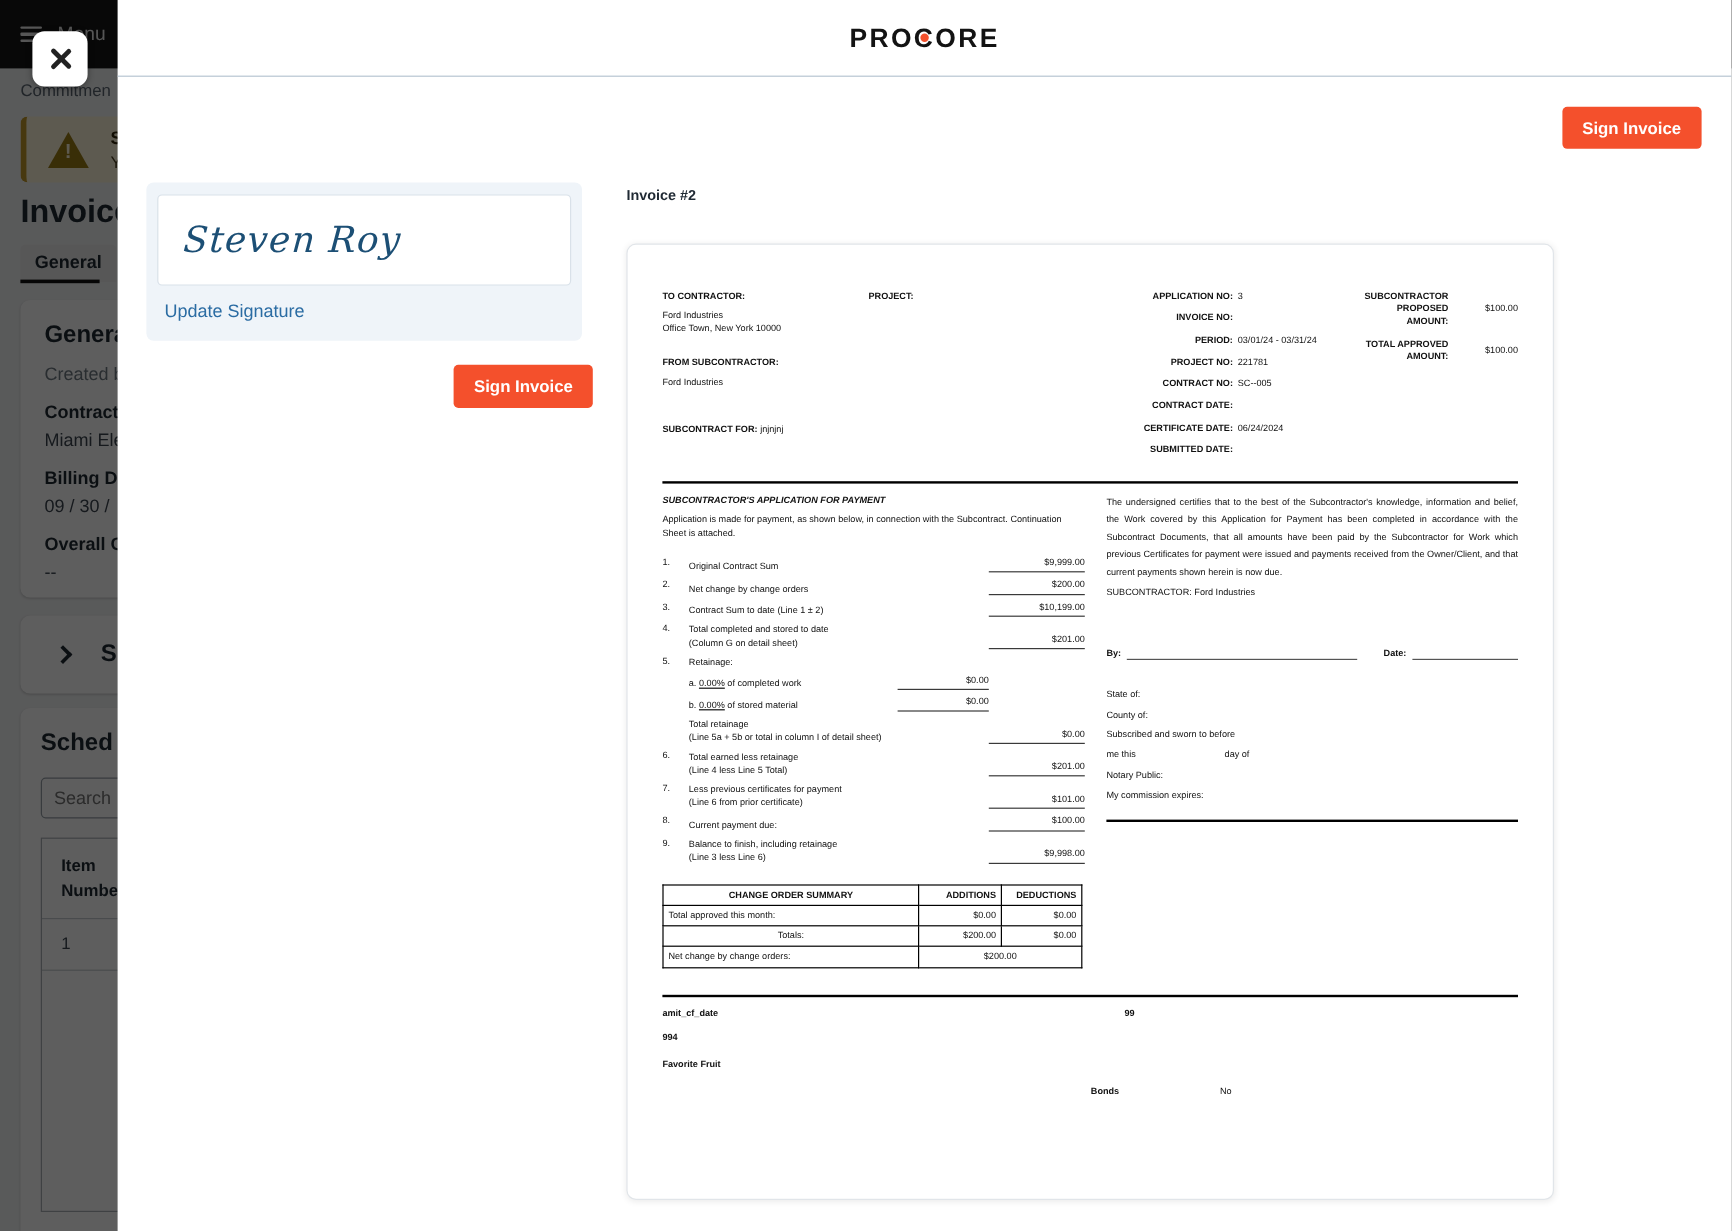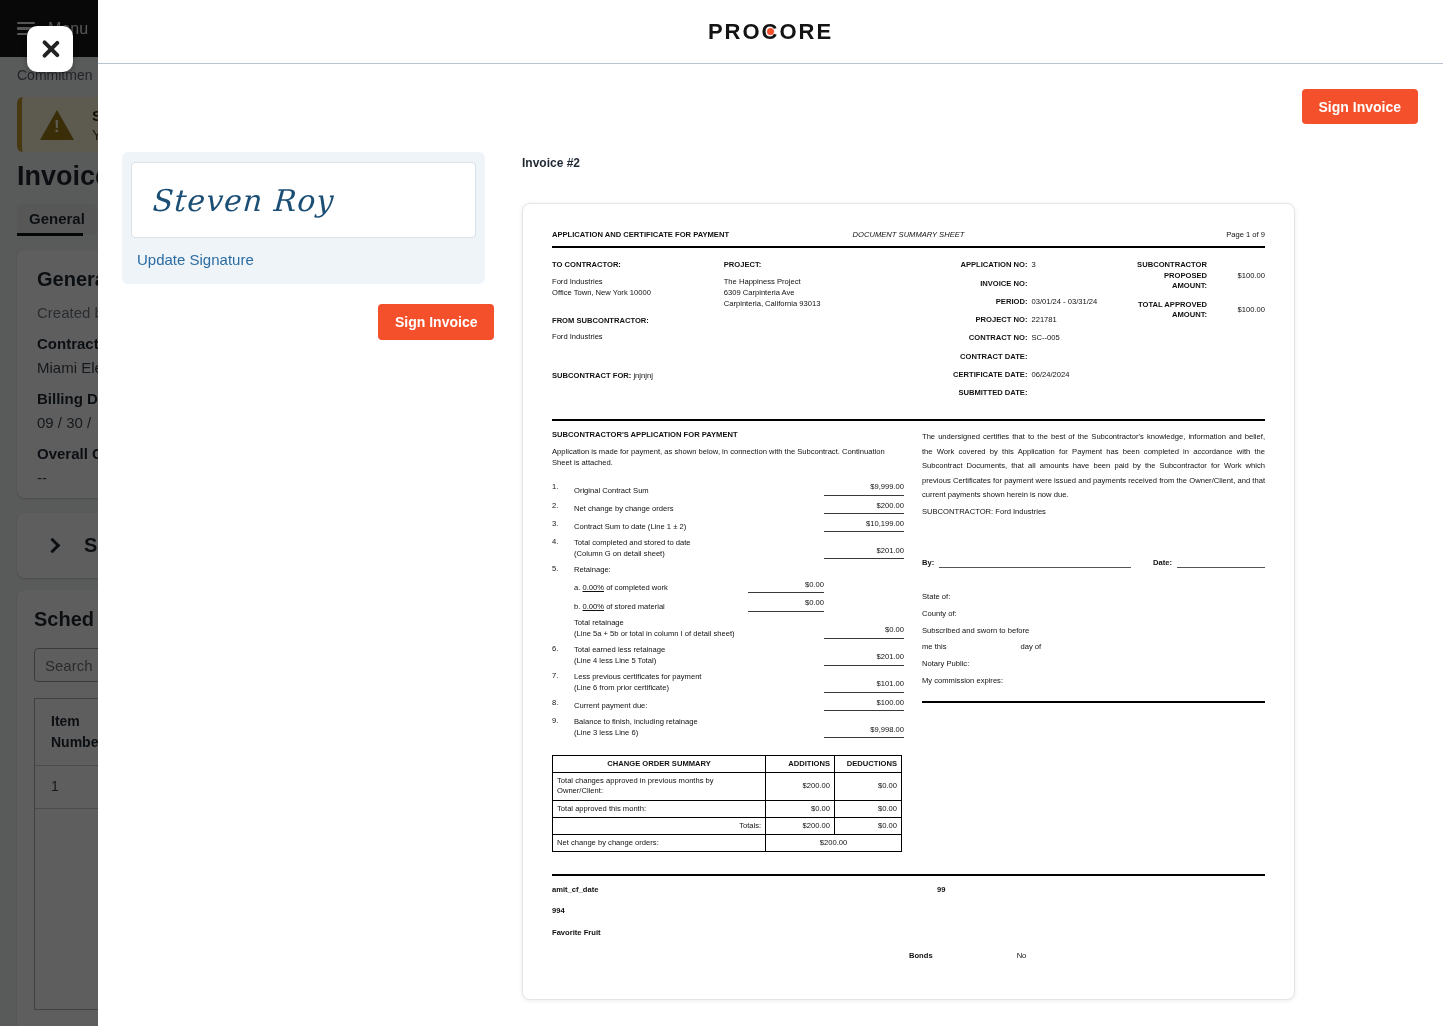--- a/index.html
+++ b/index.html
@@ -101,37 +101,37 @@
   .lblrow { display:flex; margin-bottom:8px; }
   .lblrow .l { width:108px; text-align:right; font-weight:700; flex:none; }
   .lblrow .v { margin-left:4px; }
   .amtrow { display:flex; align-items:center; margin-bottom:9px; }
   .amtrow .l { flex:1; text-align:right; font-weight:700; line-height:1.35; }
   .amtrow .v { width:44px; text-align:right; margin-left:14px; flex:none; }
   .sect-line { border-top:2px solid #000; margin-top:13px; }
   .doc-main { display:flex; margin-top:0; }
   .dm-left { width:352px; flex:none; }
   .dm-right { flex:1; margin-left:18px; }
-  .app-h { font-weight:700; margin-top:9px; }
+  .app-h { font-weight:700; margin-top:9px;font-style:italic; }
   .app-intro { margin-top:5px; line-height:1.5; }
   .items { margin-top:14px; }
   .item { display:flex; align-items:flex-end; margin-bottom:5px; }
   .item .no { width:22px; flex:none; align-self:flex-start; }
   .item .tx { flex:1; line-height:1.45; }
   .item .amt { width:80px; flex:none; text-align:right; border-bottom:1px solid #3a3a3a; padding-bottom:2px; }
   .item .amt-mid { width:76px; flex:none; text-align:right; border-bottom:1px solid #3a3a3a; padding-bottom:2px; }
   .item .sp { width:80px; flex:none; }
   .pct { text-decoration:underline; }
   .co-table { margin-top:17px; width:350px; border-collapse:collapse; }
   .co-table th, .co-table td { border:1px solid #000; padding:3px 4px; font-size:7.6px; }
   .co-table th { font-weight:700; text-align:center; }
   .co-table .cl { width:214px; text-align:left; }
   .co-table .ca { width:69px; text-align:right; }
   .co-table .cd { width:67px; text-align:right; }
-  .co-table .cr { text-align:right; }
+  .co-table .cr { text-align:center; }
   .co-table .cc { text-align:center; }
   .cert-p { margin-top:9px; text-align:justify; line-height:1.9; }
   .cert-sub { margin-top:3px; line-height:1.9; }
   .bydate { display:flex; align-items:flex-end; margin-top:38px;font-weight:bold; }
   .bydate .ln { border-bottom:1px solid #555; height:9px; }
   .bydate .l1 { flex:1; margin-left:5px; }
   .bydate .l2 { width:88px; margin-left:5px; }
   .bydate .dl { margin-left:22px; }
   .nblock { margin-top:24px; }
   .nline { margin-bottom:6.5px; }
@@ -223,47 +223,37 @@
     </div>
     <div class="sig-update">Update Signature</div>
   </div>
 
   <button class="btn-orange btn-sign-main">Sign Invoice</button>
 
   <div class="invoice-title">Invoice #2</div>
 
   <div class="doc">
 
-    <div class="doc-hrow">
-      <span class="t1">APPLICATION AND CERTIFICATE FOR PAYMENT</span>
-      <span class="t2">DOCUMENT SUMMARY SHEET</span>
-      <span class="t3">Page 1 of 9</span>
-    </div>
 
     <div class="info">
       <div class="c1">
         <b>TO CONTRACTOR:</b>
         <div class="addr">
           <div>Ford Industries</div>
           <div>Office Town, New York 10000</div>
         </div>
         <div style="margin-top:18px;"><b>FROM SUBCONTRACTOR:</b></div>
         <div class="addr">Ford Industries</div>
         <div style="margin-top:29px;">
           <b>SUBCONTRACT FOR:</b>
           <span>jnjnjnj</span>
         </div>
       </div>
       <div class="c2">
         <b>PROJECT:</b>
-        <div class="addr">
-          <div>The Happiness Project</div>
-          <div>6309 Carpinteria Ave</div>
-          <div>Carpinteria, California 93013</div>
-        </div>
       </div>
       <div class="c3">
         <div class="lblrow">
             <span class="l">APPLICATION NO:</span>
             <span class="v">3</span>
           </div>
         <div class="lblrow">
             <span class="l">INVOICE NO:</span>
             <span class="v"></span>
           </div>
@@ -390,25 +380,20 @@
             <span class="amt">$9,998.00</span>
           </div>
         </div>
 
         <table class="co-table">
           <tbody>
               <tr>
             <th class="cl" style="text-align:center;">CHANGE ORDER SUMMARY</th>
             <th class="ca">ADDITIONS</th>
             <th class="cd">DEDUCTIONS</th>
-          </tr>
-          <tr>
-            <td class="cl">Total changes approved in previous months by Owner/Client:</td>
-            <td class="ca">$200.00</td>
-            <td class="cd">$0.00</td>
           </tr>
           <tr>
             <td class="cl">Total approved this month:</td>
             <td class="ca">$0.00</td>
             <td class="cd">$0.00</td>
           </tr>
           <tr>
             <td class="cl cr">Totals:</td>
             <td class="ca">$200.00</td>
             <td class="cd">$0.00</td>

